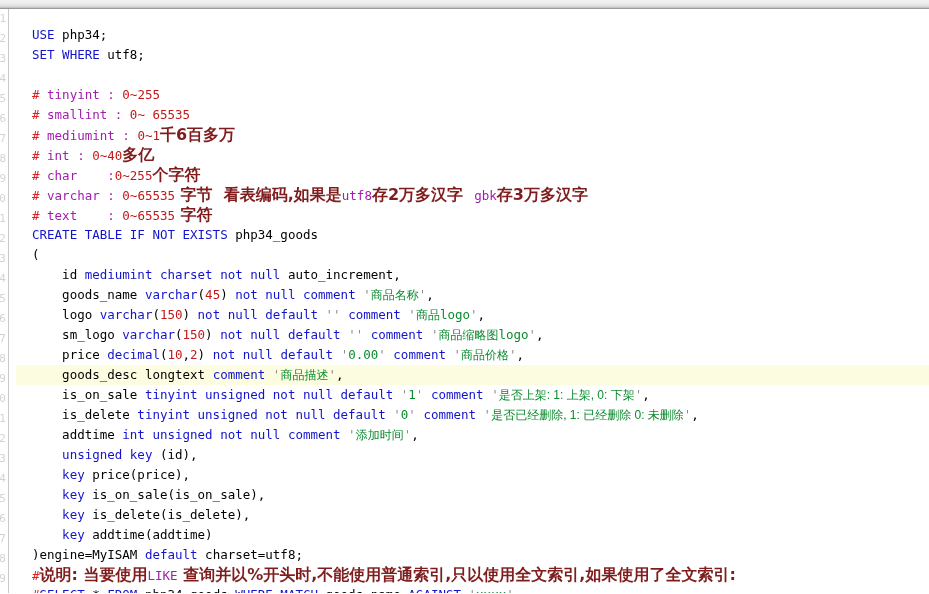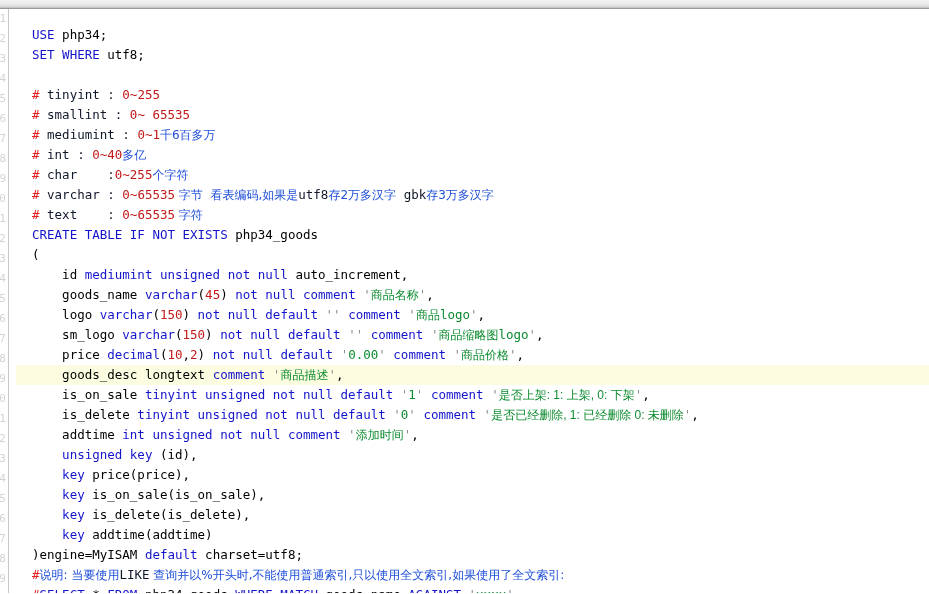--- a/index.html
+++ b/index.html
@@ -83,24 +83,24 @@
   }
   .line.hl {
     background: #fcfce0;
   }
 
   
   .t-kw   { color: #1414cc; }
   .t-num  { color: #c41818; }
   .t-str  { color: #0b8a2e; }
   .t-q    { color: #8d8d8d; }
-  .t-cmt  { color: #0f172a; text-align: center; }
+  .t-cmt  { color: #a21caf; text-align: center; }
   .t-hash { color: #e02020; }
   .t-plain{ color: #000000; }
-  .t-cn   { color: #1d4ed8; font-family: "DejaVu Sans", "Liberation Sans", sans-serif; font-size: 12px; }
+  .t-cn   { color: #7f1d1d; font-family: "DejaVu Sans", "Liberation Sans", sans-serif; font-size: 16px; font-weight: bold; }
   .t-strcn{ color: #0b8a2e; font-family: Liberation Sans, sans-serif; font-size: 12px; text-align: center; }
 </style>
 </head>
 <body>
 
 <div id="toolbar"></div>
 
 <div id="editor">
 
   <div id="gutter">
@@ -141,21 +141,21 @@
       <div class="line">&nbsp;</div>
       <div class="line"><span class="t-hash"># </span><span class="t-cmt">tinyint : </span><span class="t-num">0~255</span></div>
       <div class="line"><span class="t-hash"># </span><span class="t-cmt">smallint : </span><span class="t-num">0~ 65535</span></div>
       <div class="line"><span class="t-hash"># </span><span class="t-cmt">mediumint : </span><span class="t-num">0~1</span><span class="t-cn">千6百多万</span></div>
       <div class="line"><span class="t-hash"># </span><span class="t-cmt">int : </span><span class="t-num">0~40</span><span class="t-cn">多亿</span></div>
       <div class="line"><span class="t-hash"># </span><span class="t-cmt">char    :</span><span class="t-num">0~255</span><span class="t-cn">个字符</span></div>
       <div class="line"><span class="t-hash"># </span><span class="t-cmt">varchar : </span><span class="t-num">0~65535</span><span class="t-cn"> 字节  看表编码,如果是</span><span class="t-cmt">utf8</span><span class="t-cn">存2万多汉字  </span><span class="t-cmt">gbk</span><span class="t-cn">存3万多汉字</span></div>
       <div class="line"><span class="t-hash"># </span><span class="t-cmt">text    : </span><span class="t-num">0~65535</span><span class="t-cn"> 字符</span></div>
       <div class="line"><span class="t-kw">CREATE TABLE IF NOT EXISTS</span><span class="t-plain"> php34_goods</span></div>
       <div class="line"><span class="t-plain">(</span></div>
-      <div class="line"><span class="t-plain">    id </span><span class="t-kw">mediumint unsigned not null</span><span class="t-plain"> auto_increment,</span></div>
+      <div class="line"><span class="t-plain">    id </span><span class="t-kw">mediumint charset not null</span><span class="t-plain"> auto_increment,</span></div>
       <div class="line"><span class="t-plain">    goods_name </span><span class="t-kw">varchar</span><span class="t-plain">(</span><span class="t-num">45</span><span class="t-plain">) </span><span class="t-kw">not null</span><span class="t-plain"> </span><span class="t-kw">comment</span><span class="t-plain"> </span><span class="t-q">'</span><span class="t-strcn">商品名称</span><span class="t-q">'</span><span class="t-plain">,</span></div>
       <div class="line"><span class="t-plain">    logo </span><span class="t-kw">varchar</span><span class="t-plain">(</span><span class="t-num">150</span><span class="t-plain">) </span><span class="t-kw">not null default</span><span class="t-plain"> </span><span class="t-q">''</span><span class="t-plain"> </span><span class="t-kw">comment</span><span class="t-plain"> </span><span class="t-q">'</span><span class="t-strcn">商品</span><span class="t-str">logo</span><span class="t-q">'</span><span class="t-plain">,</span></div>
       <div class="line"><span class="t-plain">    sm_logo </span><span class="t-kw">varchar</span><span class="t-plain">(</span><span class="t-num">150</span><span class="t-plain">) </span><span class="t-kw">not null default</span><span class="t-plain"> </span><span class="t-q">''</span><span class="t-plain"> </span><span class="t-kw">comment</span><span class="t-plain"> </span><span class="t-q">'</span><span class="t-strcn">商品缩略图</span><span class="t-str">logo</span><span class="t-q">'</span><span class="t-plain">,</span></div>
       <div class="line"><span class="t-plain">    price </span><span class="t-kw">decimal</span><span class="t-plain">(</span><span class="t-num">10</span><span class="t-plain">,</span><span class="t-num">2</span><span class="t-plain">) </span><span class="t-kw">not null default</span><span class="t-plain"> </span><span class="t-q">'</span><span class="t-str">0.00</span><span class="t-q">'</span><span class="t-plain"> </span><span class="t-kw">comment</span><span class="t-plain"> </span><span class="t-q">'</span><span class="t-strcn">商品价格</span><span class="t-q">'</span><span class="t-plain">,</span></div>
       <div class="line hl"><span class="t-plain">    goods_desc longtext </span><span class="t-kw">comment</span><span class="t-plain"> </span><span class="t-q">'</span><span class="t-strcn">商品描述</span><span class="t-q">'</span><span class="t-plain">,</span></div>
       <div class="line"><span class="t-plain">    is_on_sale </span><span class="t-kw">tinyint unsigned not null default</span><span class="t-plain"> </span><span class="t-q">'</span><span class="t-str">1</span><span class="t-q">'</span><span class="t-plain"> </span><span class="t-kw">comment</span><span class="t-plain"> </span><span class="t-q">'</span><span class="t-strcn">是否上架: 1: 上架, 0: 下架</span><span class="t-q">'</span><span class="t-plain">,</span></div>
       <div class="line"><span class="t-plain">    is_delete </span><span class="t-kw">tinyint unsigned not null default</span><span class="t-plain"> </span><span class="t-q">'</span><span class="t-str">0</span><span class="t-q">'</span><span class="t-plain"> </span><span class="t-kw">comment</span><span class="t-plain"> </span><span class="t-q">'</span><span class="t-strcn">是否已经删除, 1: 已经删除 0: 未删除</span><span class="t-q">'</span><span class="t-plain">,</span></div>
       <div class="line"><span class="t-plain">    addtime </span><span class="t-kw">int unsigned not null</span><span class="t-plain"> </span><span class="t-kw">comment</span><span class="t-plain"> </span><span class="t-q">'</span><span class="t-strcn">添加时间</span><span class="t-q">'</span><span class="t-plain">,</span></div>
       <div class="line"><span class="t-plain">    </span><span class="t-kw">unsigned key</span><span class="t-plain"> (id),</span></div>
       <div class="line"><span class="t-plain">    </span><span class="t-kw">key</span><span class="t-plain"> price(price),</span></div>

